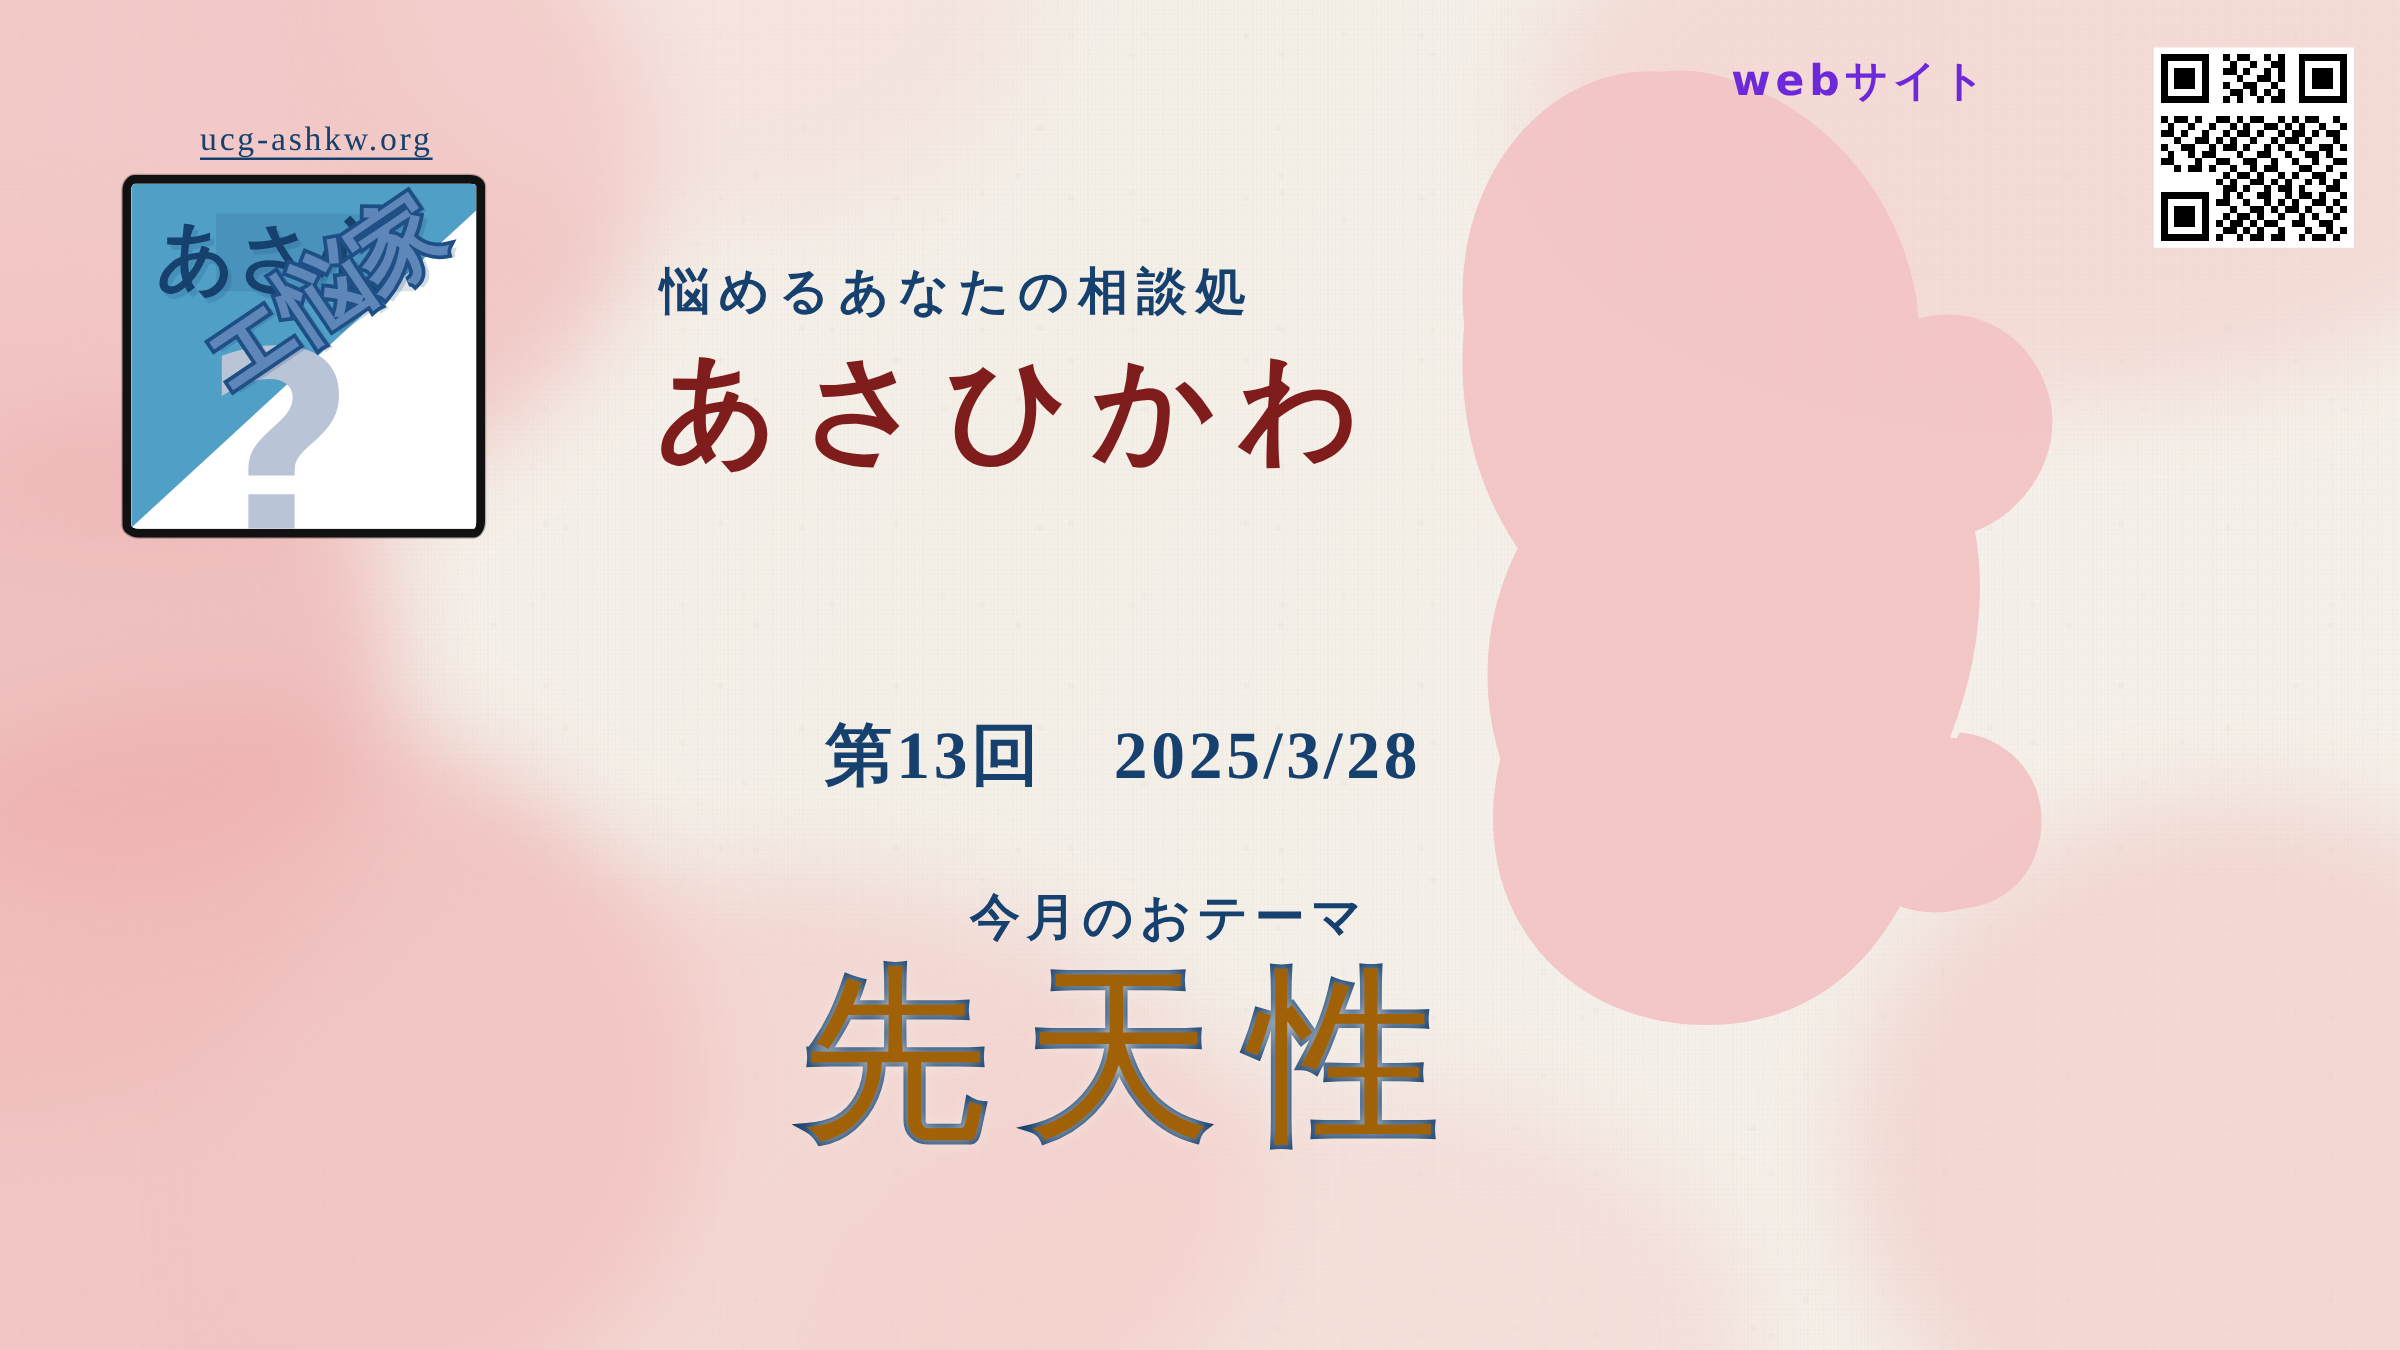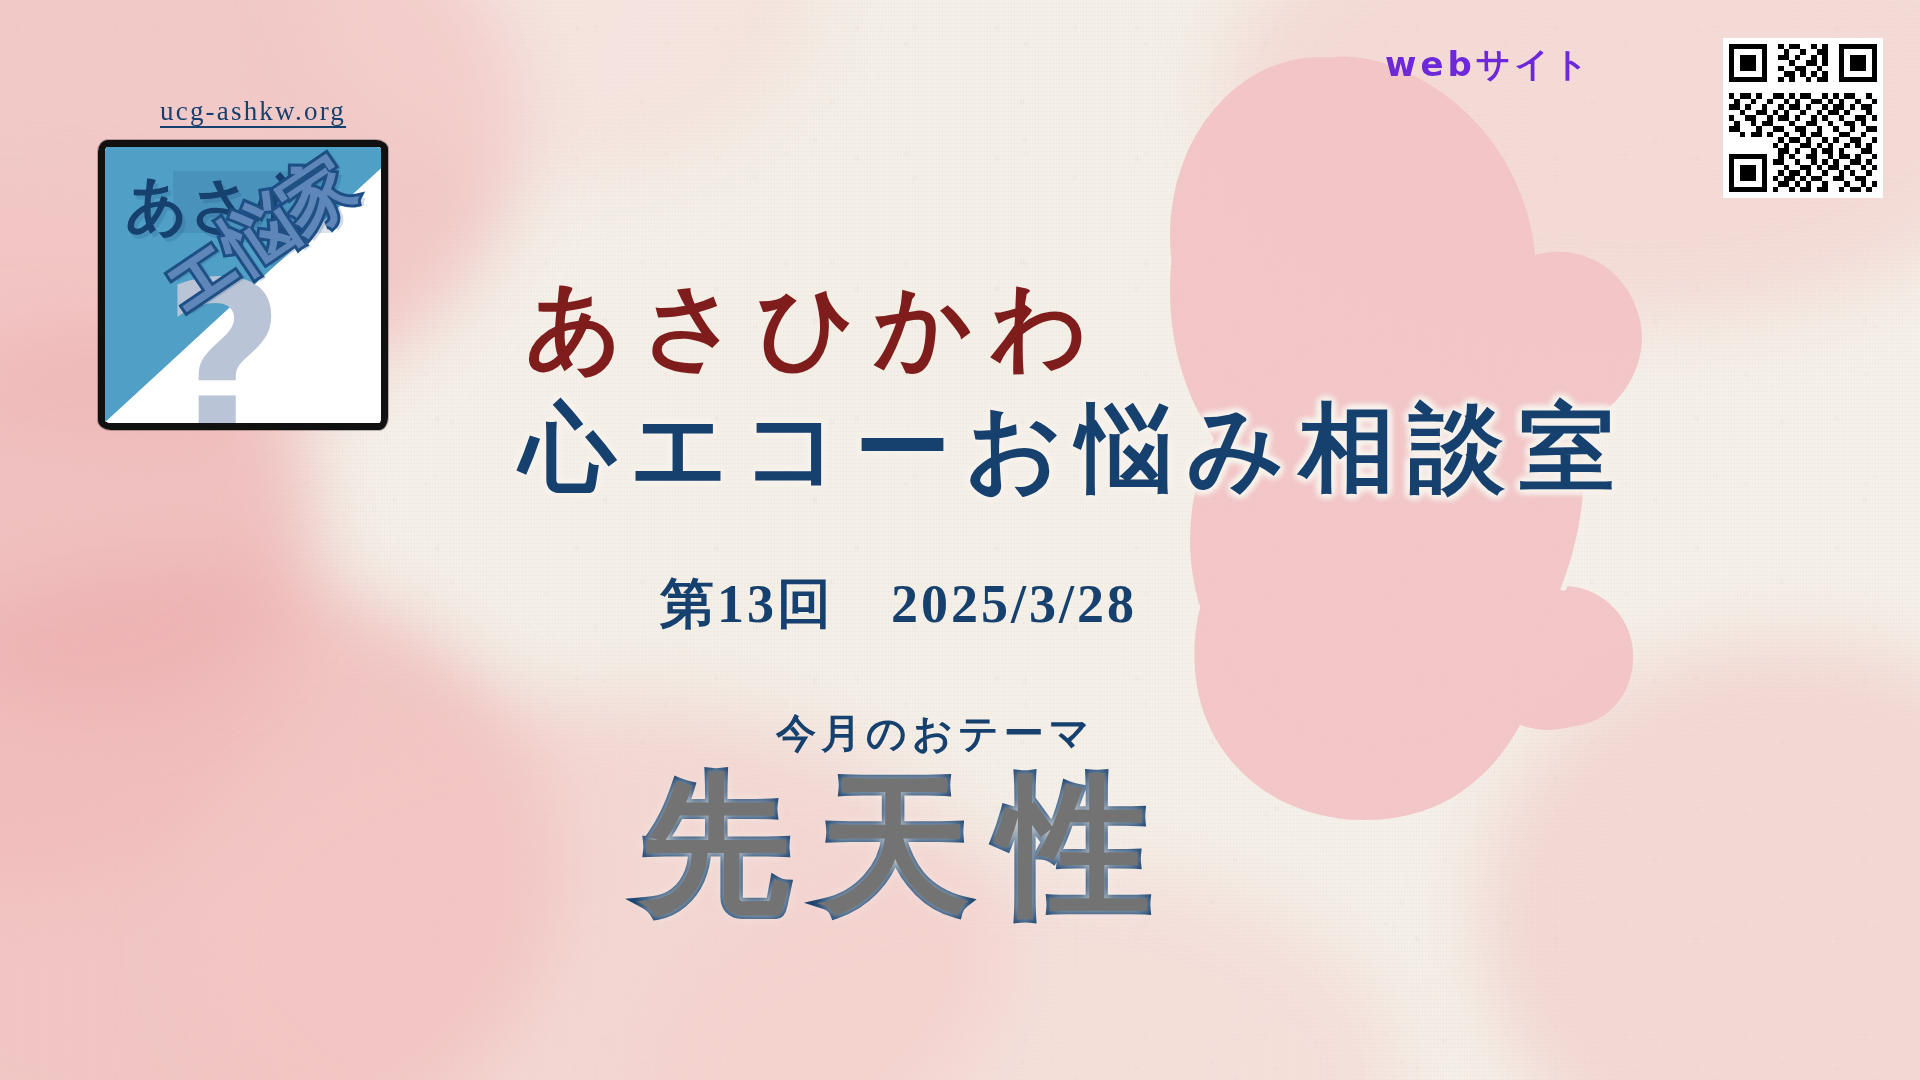--- a/index.html
+++ b/index.html
@@ -142,21 +142,21 @@
     font-family:"Liberation Serif", serif;
   }
   .theme-label{
     position:absolute;left:776px;top:677px;
     font-size:40px;font-weight:800;letter-spacing:5px;color:#16406e;
     font-family:"DejaVu Sans", sans-serif;
     margin-top:29px;
   }
   .theme-word{
     position:absolute;left:640px;top:770px;
-    font-size:150px;font-weight:700;letter-spacing:30px;color:#737373;
+    font-size:150px;font-weight:400;letter-spacing:30px;color:#a16207;
     font-family:"DejaVu Sans", sans-serif;
     line-height:1;
     -webkit-text-stroke:7px #16406e;
     paint-order:stroke fill;
     text-shadow:0 0 14px rgba(247,242,236,.85);
   }
 </style>
 </head>
 <body>
 
@@ -393,21 +393,21 @@
           <rect x="12" y="27" width="1" height="1"></rect>
         <rect x="14" y="27" width="2" height="1"></rect>
           <rect x="17" y="27" width="2" height="1"></rect>
         <rect x="21" y="27" width="1" height="1"></rect>
           <rect x="23" y="27" width="2" height="1"></rect>
         <rect x="26" y="27" width="1" height="1"></rect>
       </g>
     </svg>
   </div>
 
+  <div class="kicker">悩めるあなたの相談処</div>
   <div class="title1">あさひかわ</div>
-  <div class="title2">心エコーお悩み相談室</div>
 
   <div class="date">第13回　2025/3/28</div>
 
   <div class="theme-label">今月のおテーマ</div>
   <div class="theme-word">先天性</div>
 
 </div>
 
 </body></html>

